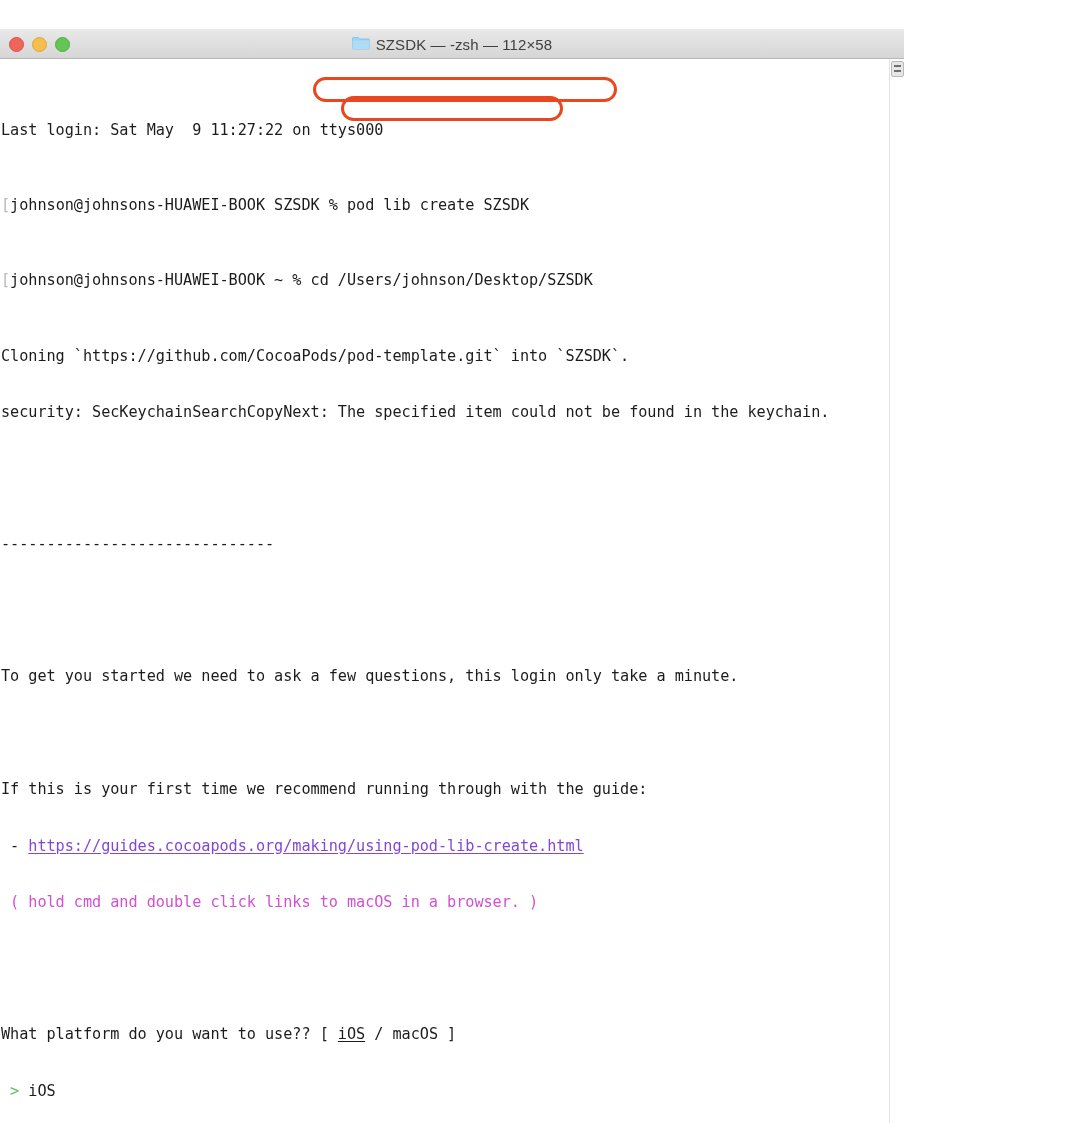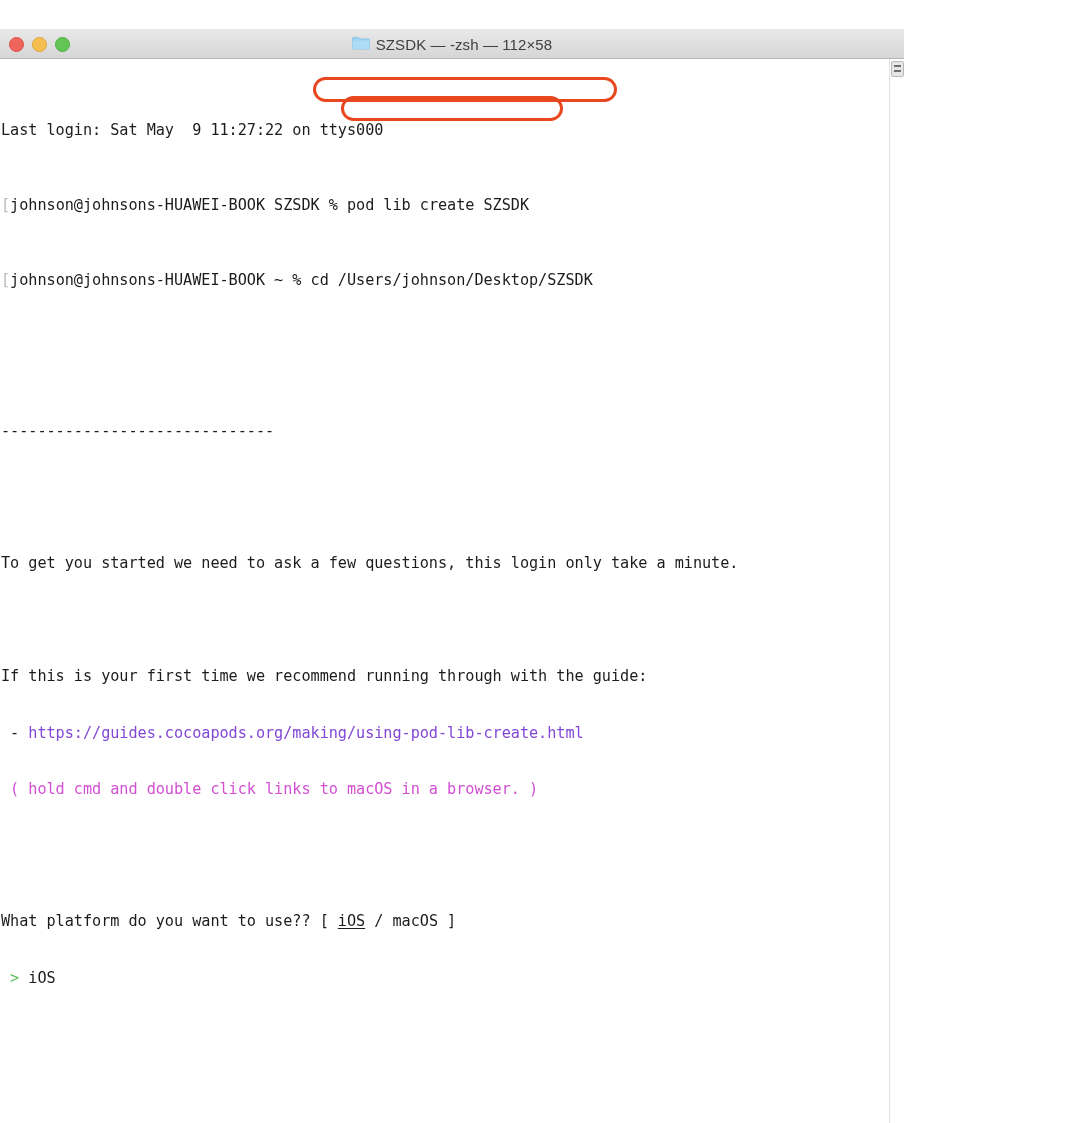--- a/index.html
+++ b/index.html
@@ -91,21 +91,21 @@
     line-height: 18.85px;
     color: #1c1c1c;
     white-space: pre;
     letter-spacing: -0.04px;
   }
   .line { height: 18.85px; }
   .c-green2  { color: #5dc15e; }
   .c-magenta { color: #d34fd3; }
   .c-mark    { color: #b9b9b9; }
   .u         { text-decoration: underline; text-underline-offset: 2px; }
-  .link      { color: #8247d6; text-underline-offset: 2px; }
+  .link      { color: #8247d6; text-decoration: underline; text-underline-offset: 2px; }
 
   
   .edge-mark {
     position: absolute;
     color: #c9c9c9;
     font-family: "DejaVu Sans Mono", monospace;
     font-size: 15.2px;
     line-height: 18.85px;
   }
 
@@ -175,20 +175,22 @@
 
   <div class="term-wrap">
     <div class="term">
 
       <div class="line"><span>Last login: Sat May  9 11:27:22 on ttys000</span></div>
 
       <div class="line"><span class="c-mark">[</span><span>johnson@johnsons-HUAWEI-BOOK SZSDK % </span><span>pod lib create SZSDK</span></div>
 
       <div class="line"><span class="c-mark">[</span><span>johnson@johnsons-HUAWEI-BOOK ~ % </span><span>cd /Users/johnson/Desktop/SZSDK</span></div>
 
+      <div class="line"><span>Cloning `https://github.com/CocoaPods/pod-template.git` into `SZSDK`.</span></div>
+      <div class="line"><span>security: SecKeychainSearchCopyNext: The specified item could not be found in the keychain.</span></div>
 
       <div class="line"> </div>
       <div class="line"><span>------------------------------</span></div>
       <div class="line"> </div>
 
       <div class="line"><span>To get you started we need to ask a few questions, this login only take a minute.</span></div>
       <div class="line"> </div>
       <div class="line"><span>If this is your first time we recommend running through with the guide:</span></div>
       <div class="line"><span> - </span><span class="link">https://guides.cocoapods.org/making/using-pod-lib-create.html</span></div>
       <div class="line"><span class="c-magenta"> ( hold cmd and double click links to macOS in a browser. )</span></div>

